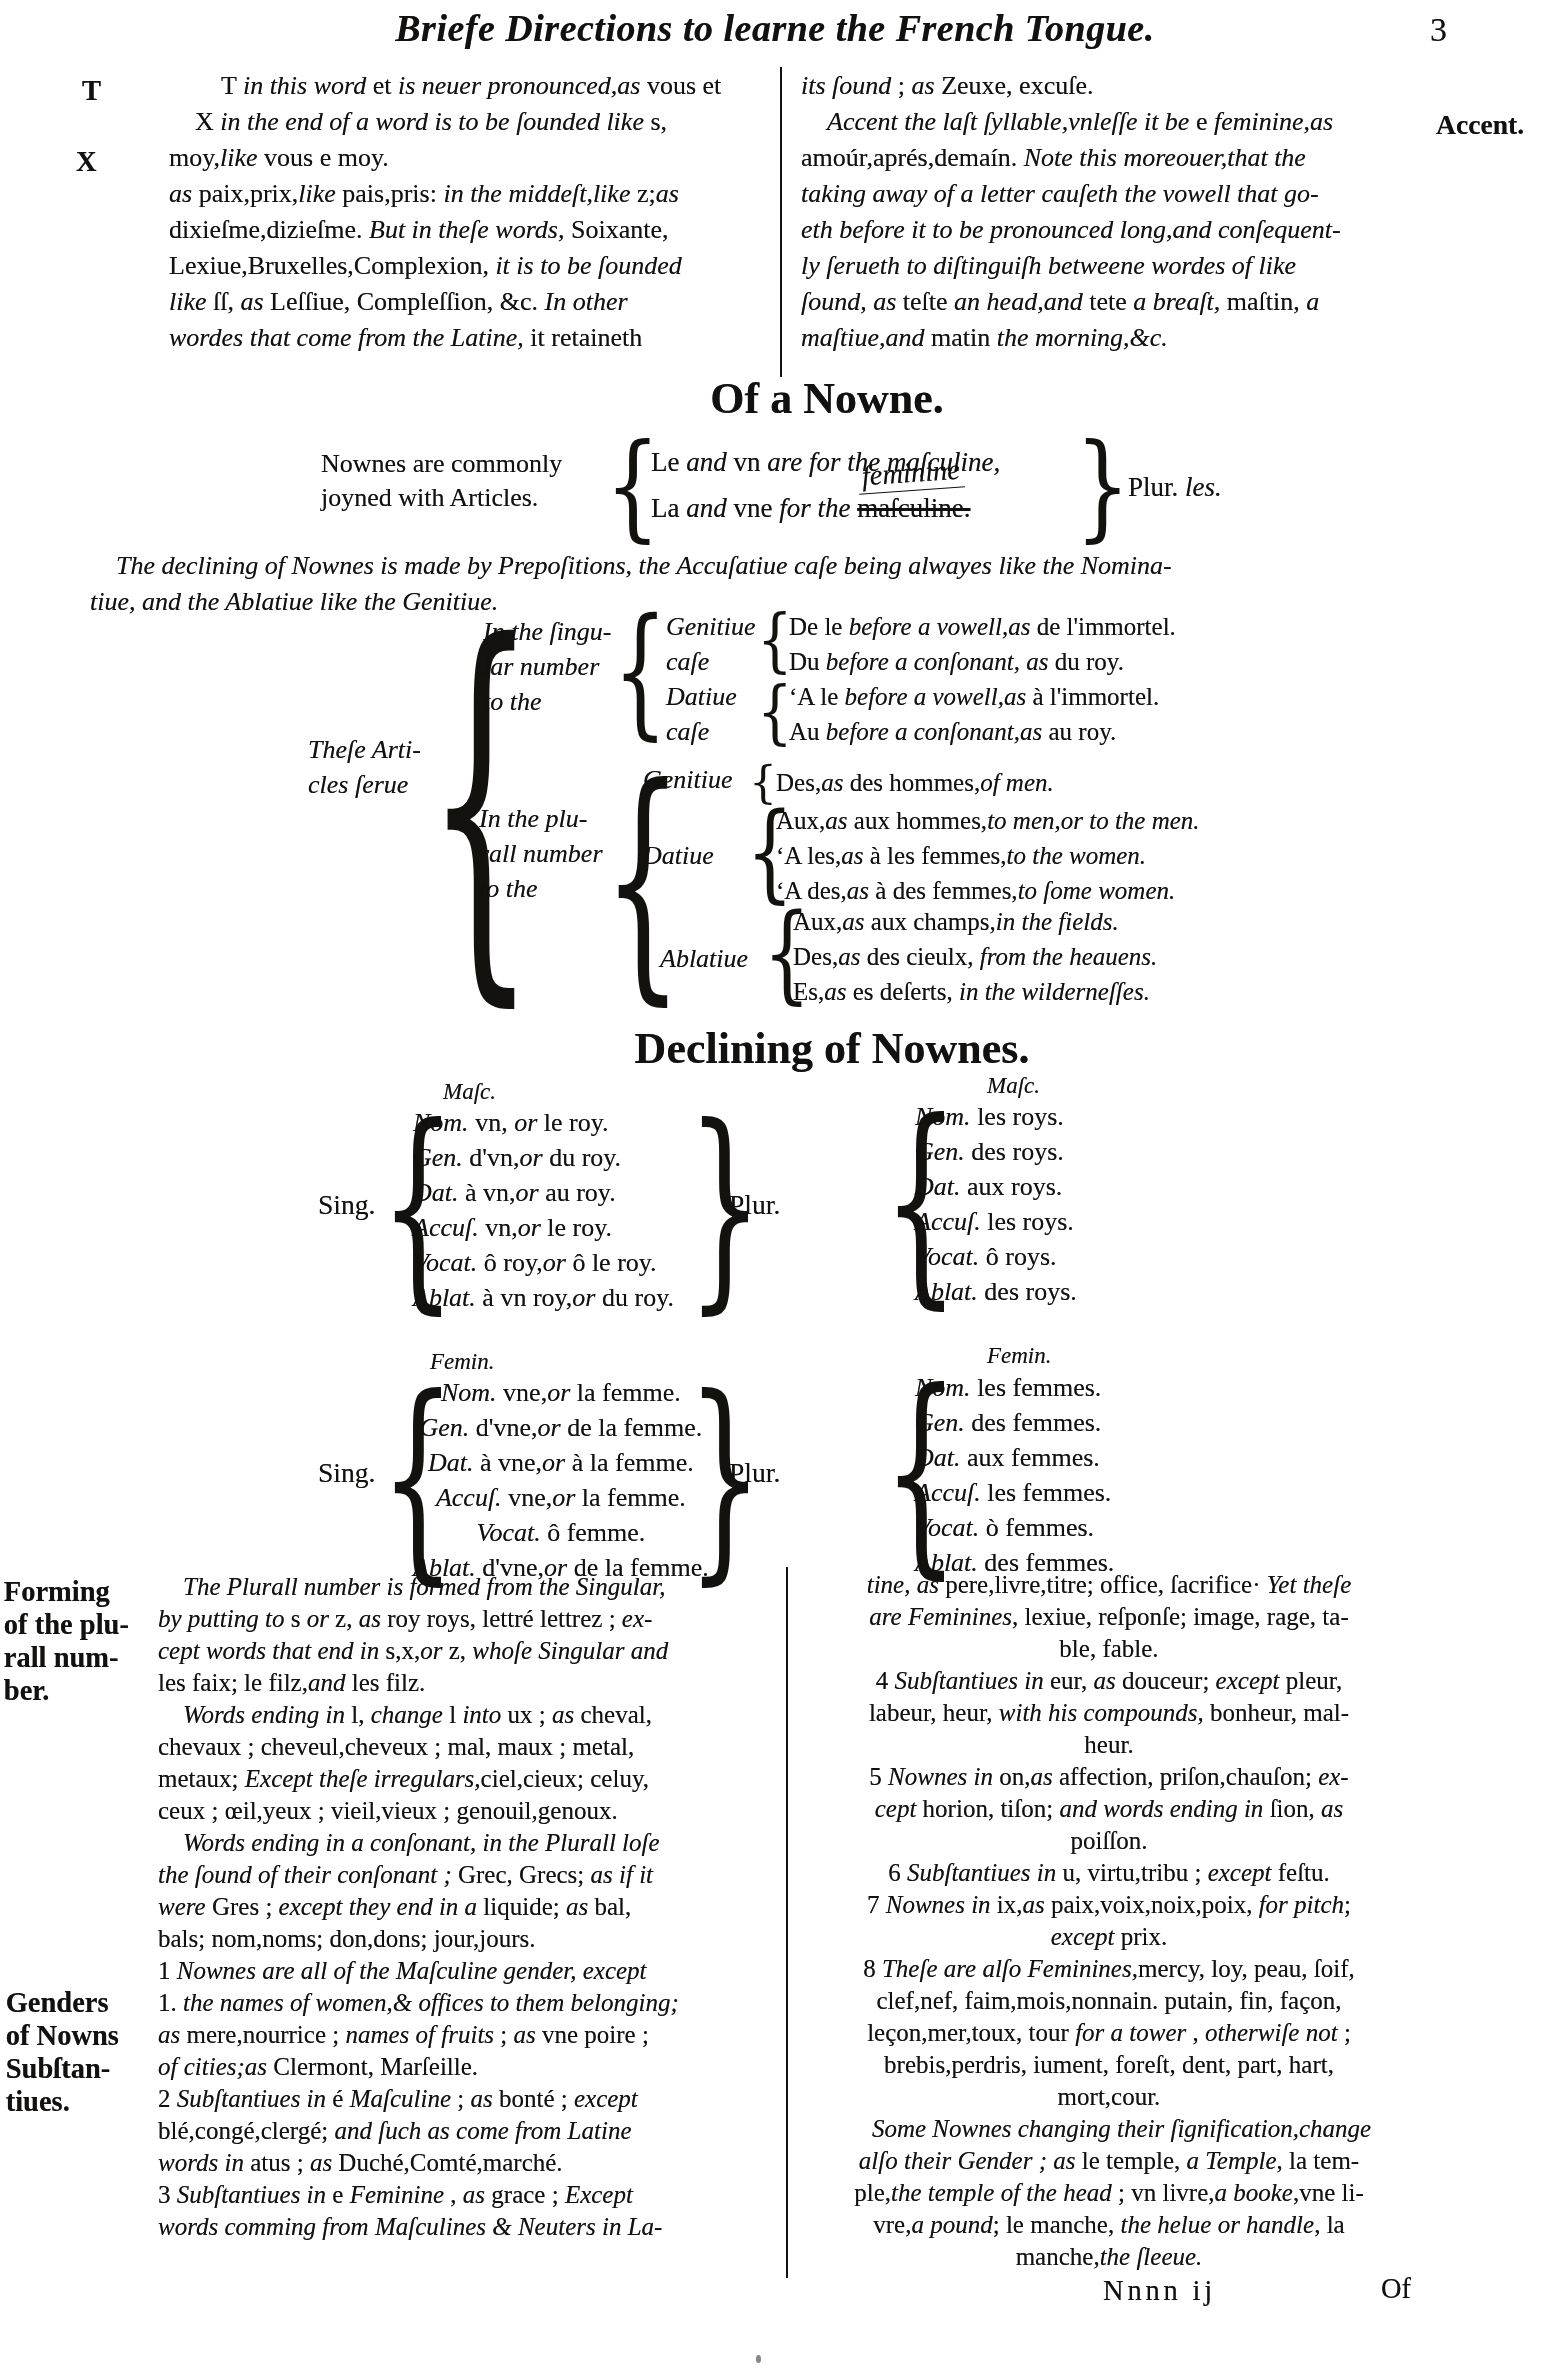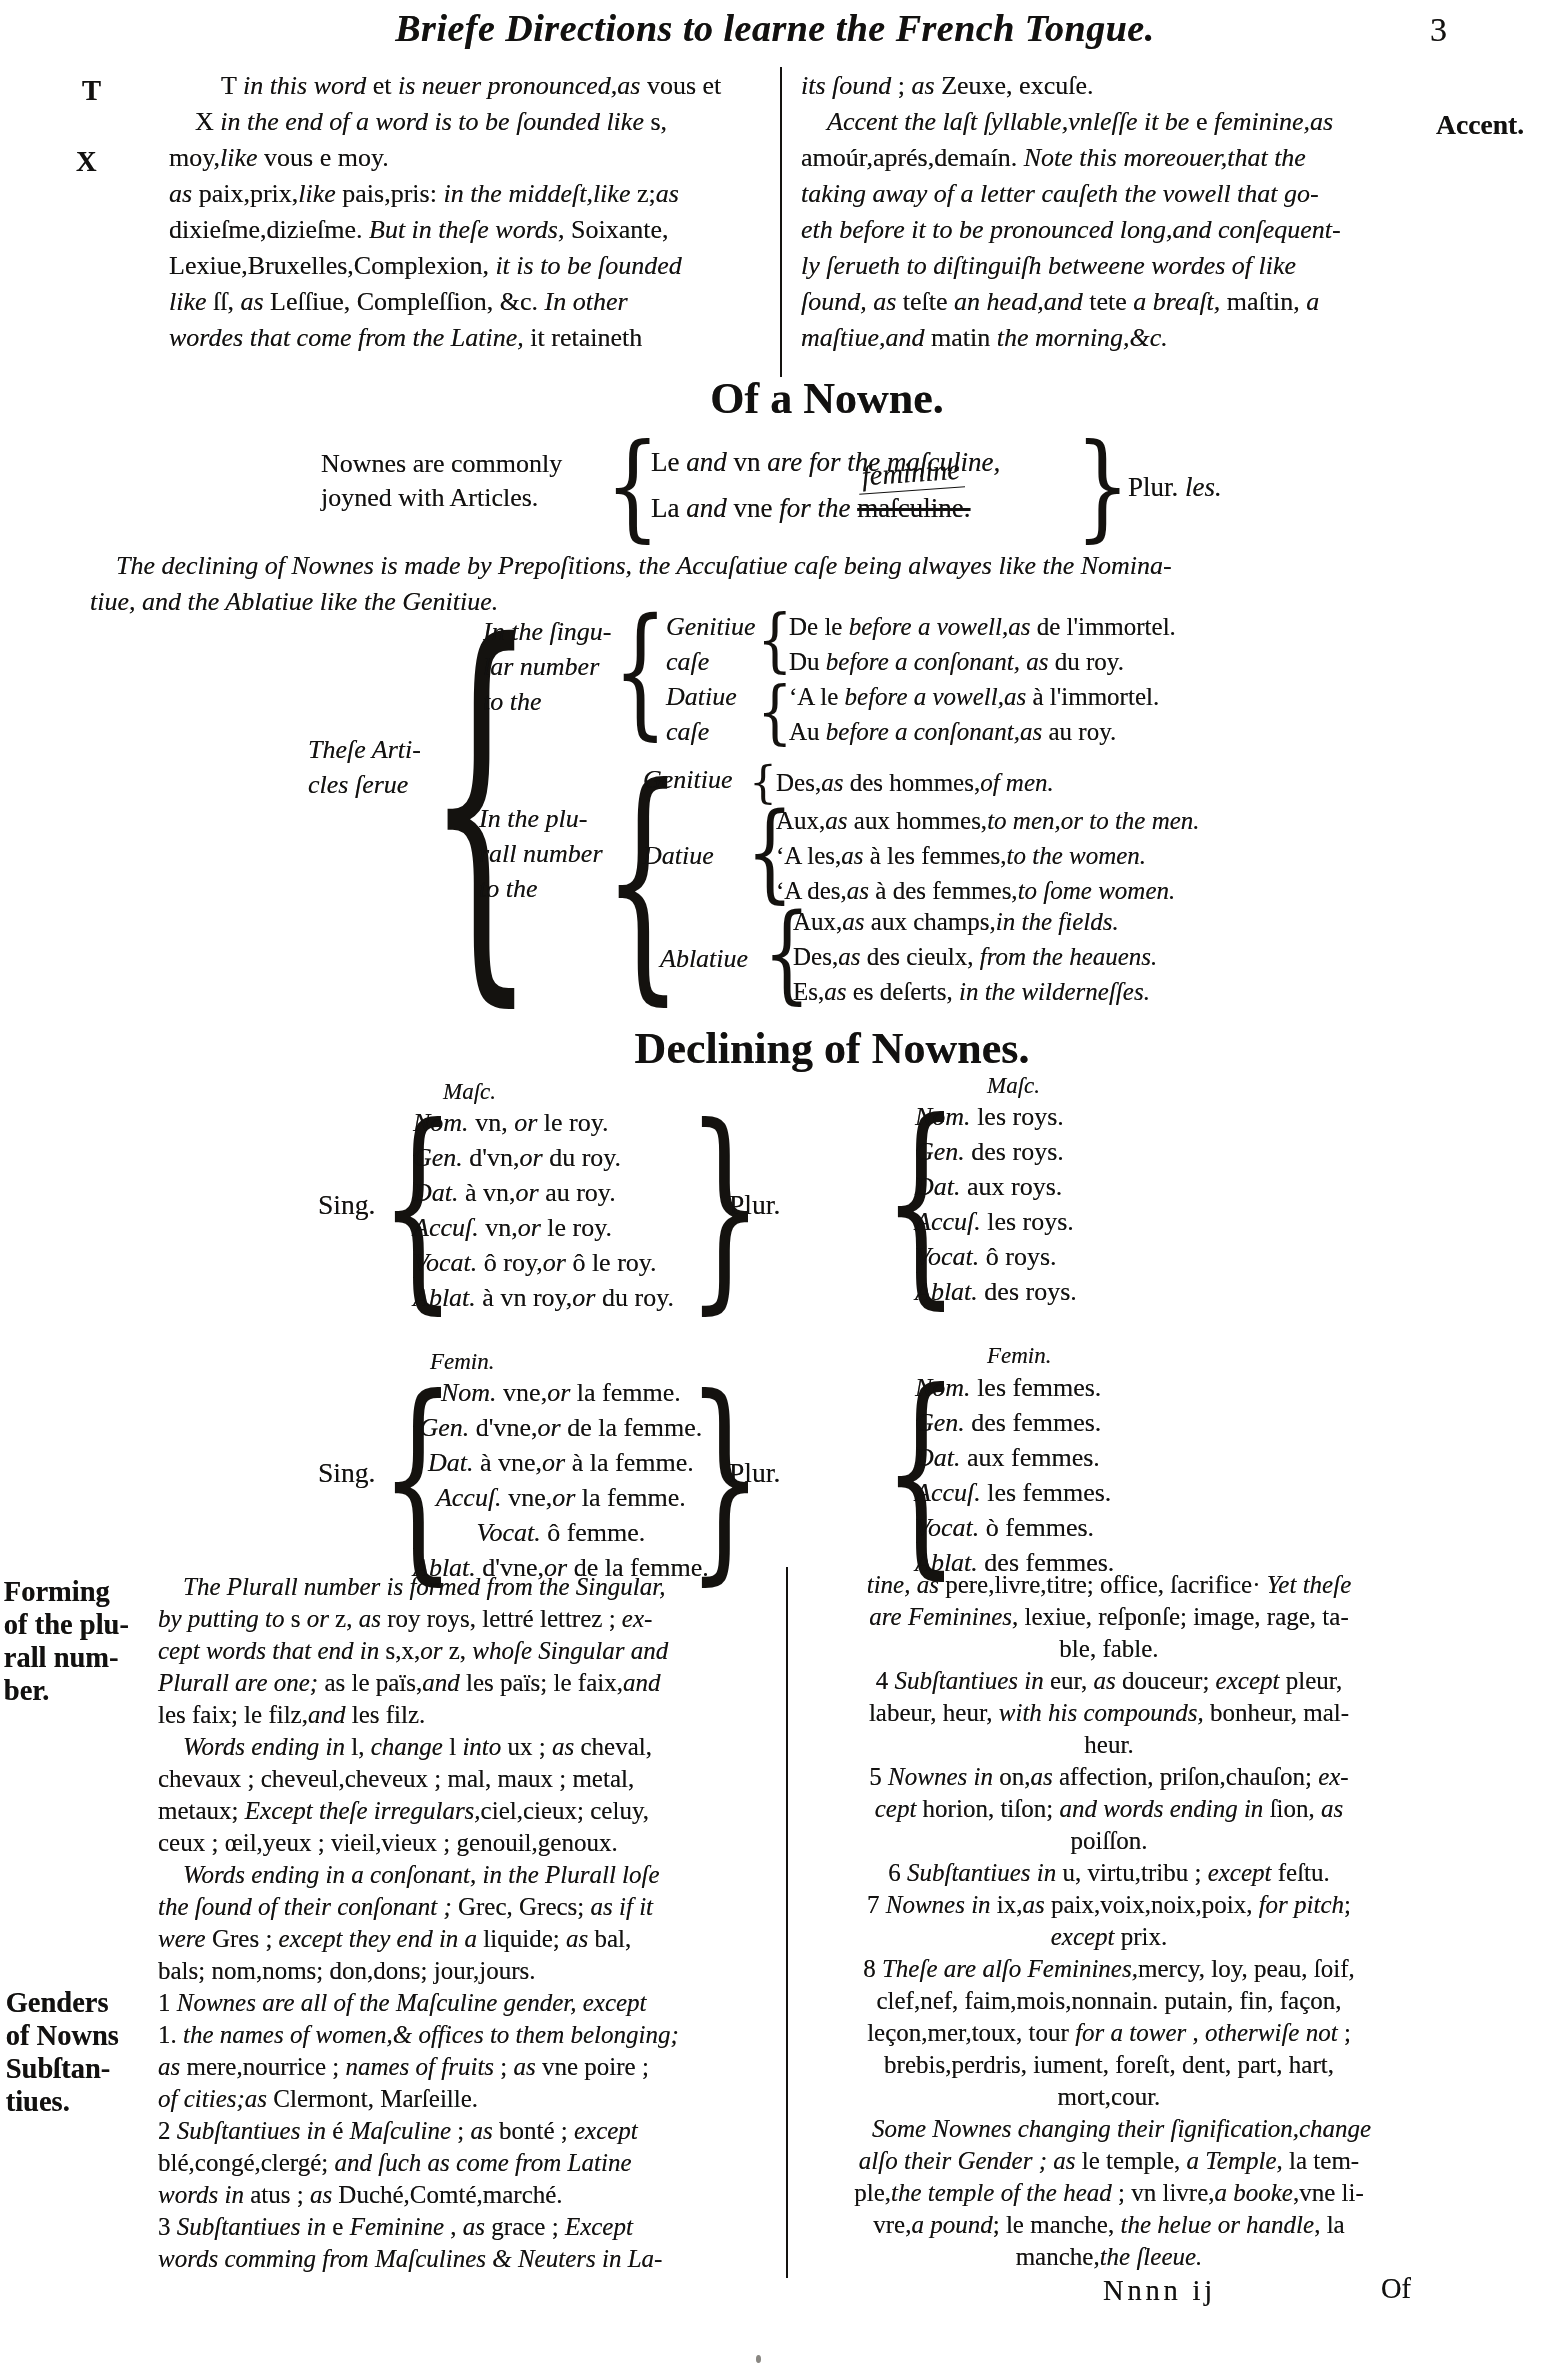--- a/index.html
+++ b/index.html
@@ -244,21 +244,20 @@
   <div class="abs mnote m-genders">
       <div class="line">Genders</div>
       <div class="line">of Nowns</div>
       <div class="line">Subſtan-</div>
       <div class="line">tiues.</div>
     </div>
   <div class="abs botcol bc-left">
       <div class="line"> <i>The Plurall number is formed from the Singular,</i></div>
       <div class="line"><i>by putting to</i> s <i>or</i> z, <i>as</i> roy roys, lettré lettrez ; <i>ex-</i></div>
       <div class="line"><i>cept words that end in</i> s,x,<i>or</i> z, <i>whoſe Singular and</i></div>
-      <div class="line"><i>Plurall are one;</i> as le païs,<i>and</i> les païs; le faix,<i>and</i></div>
       <div class="line">les faix; le filz,<i>and</i> les filz.</div>
       <div class="line"> <i>Words ending in</i> l, <i>change</i> l <i>into</i> ux ; <i>as</i> cheval,</div>
       <div class="line">chevaux ; cheveul,cheveux ; mal, maux ; metal,</div>
       <div class="line">metaux; <i>Except theſe irregulars,</i>ciel,cieux; celuy,</div>
       <div class="line">ceux ; œil,yeux ; vieil,vieux ; genouil,genoux.</div>
       <div class="line"> <i>Words ending in a conſonant, in the Plurall loſe</i></div>
       <div class="line"><i>the ſound of their conſonant ;</i> Grec, Grecs; <i>as if it</i></div>
       <div class="line"><i>were</i> Gres ; <i>except they end in a</i> liquide; <i>as</i> bal,</div>
       <div class="line">bals; nom,noms; don,dons; jour,jours.</div>
       <div class="line">1 <i>Nownes are all of the Maſculine gender, except</i></div>

